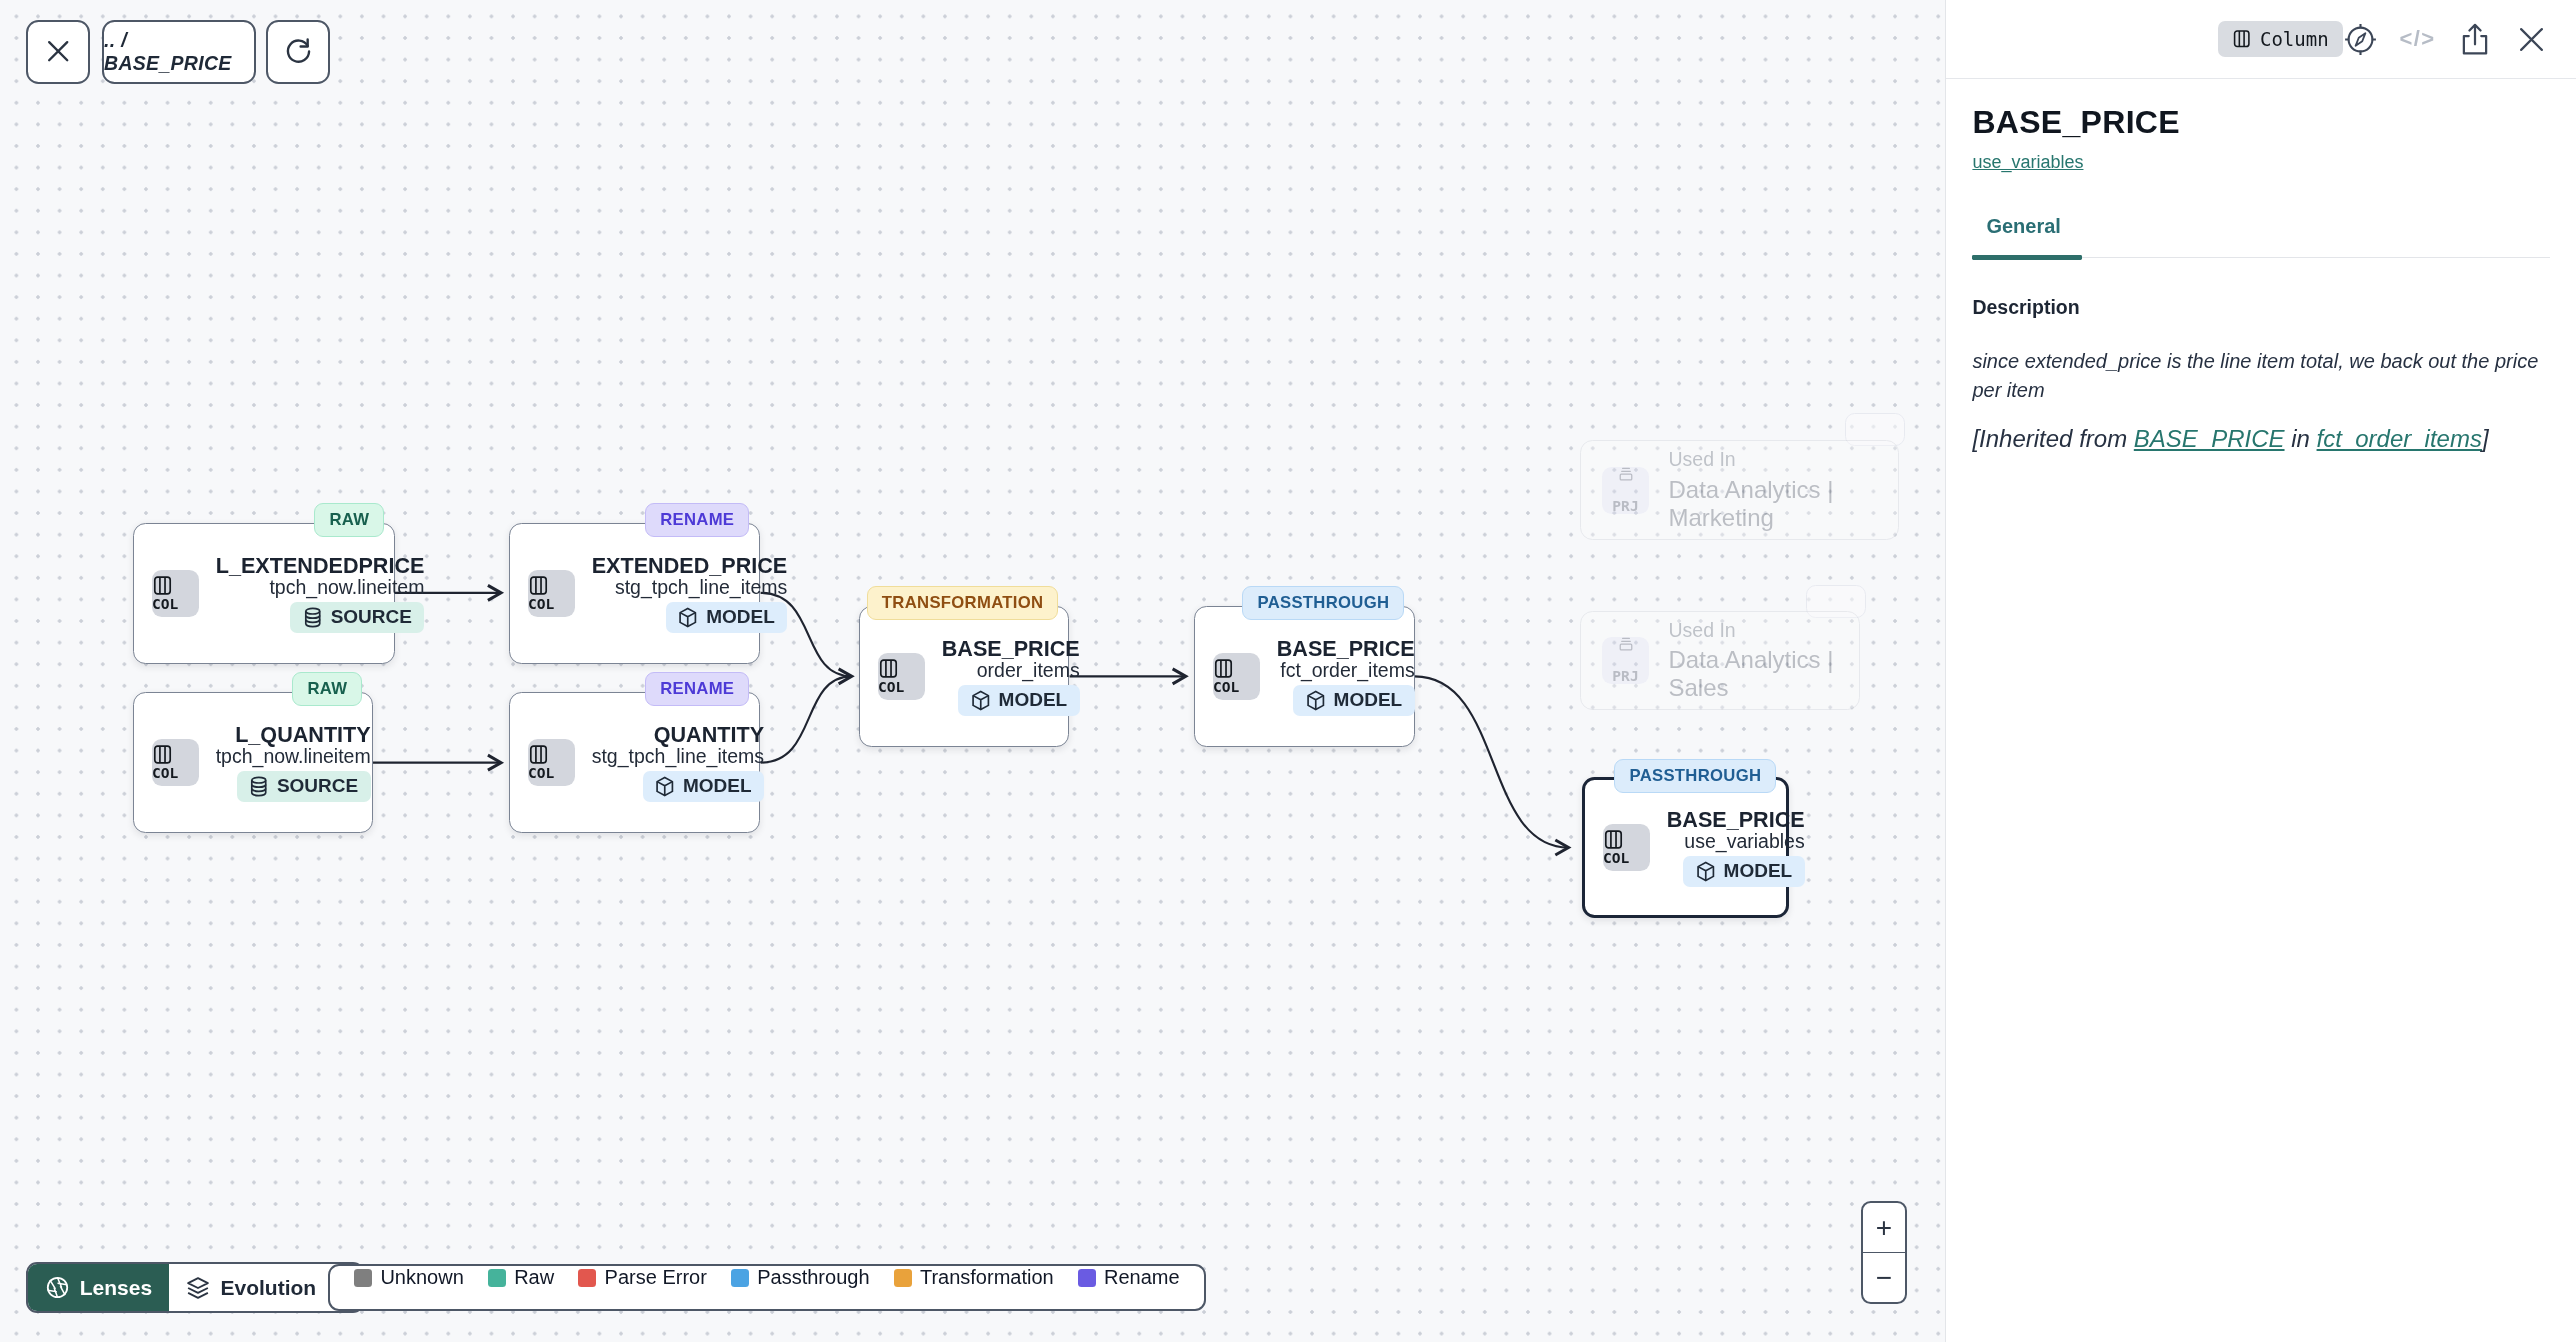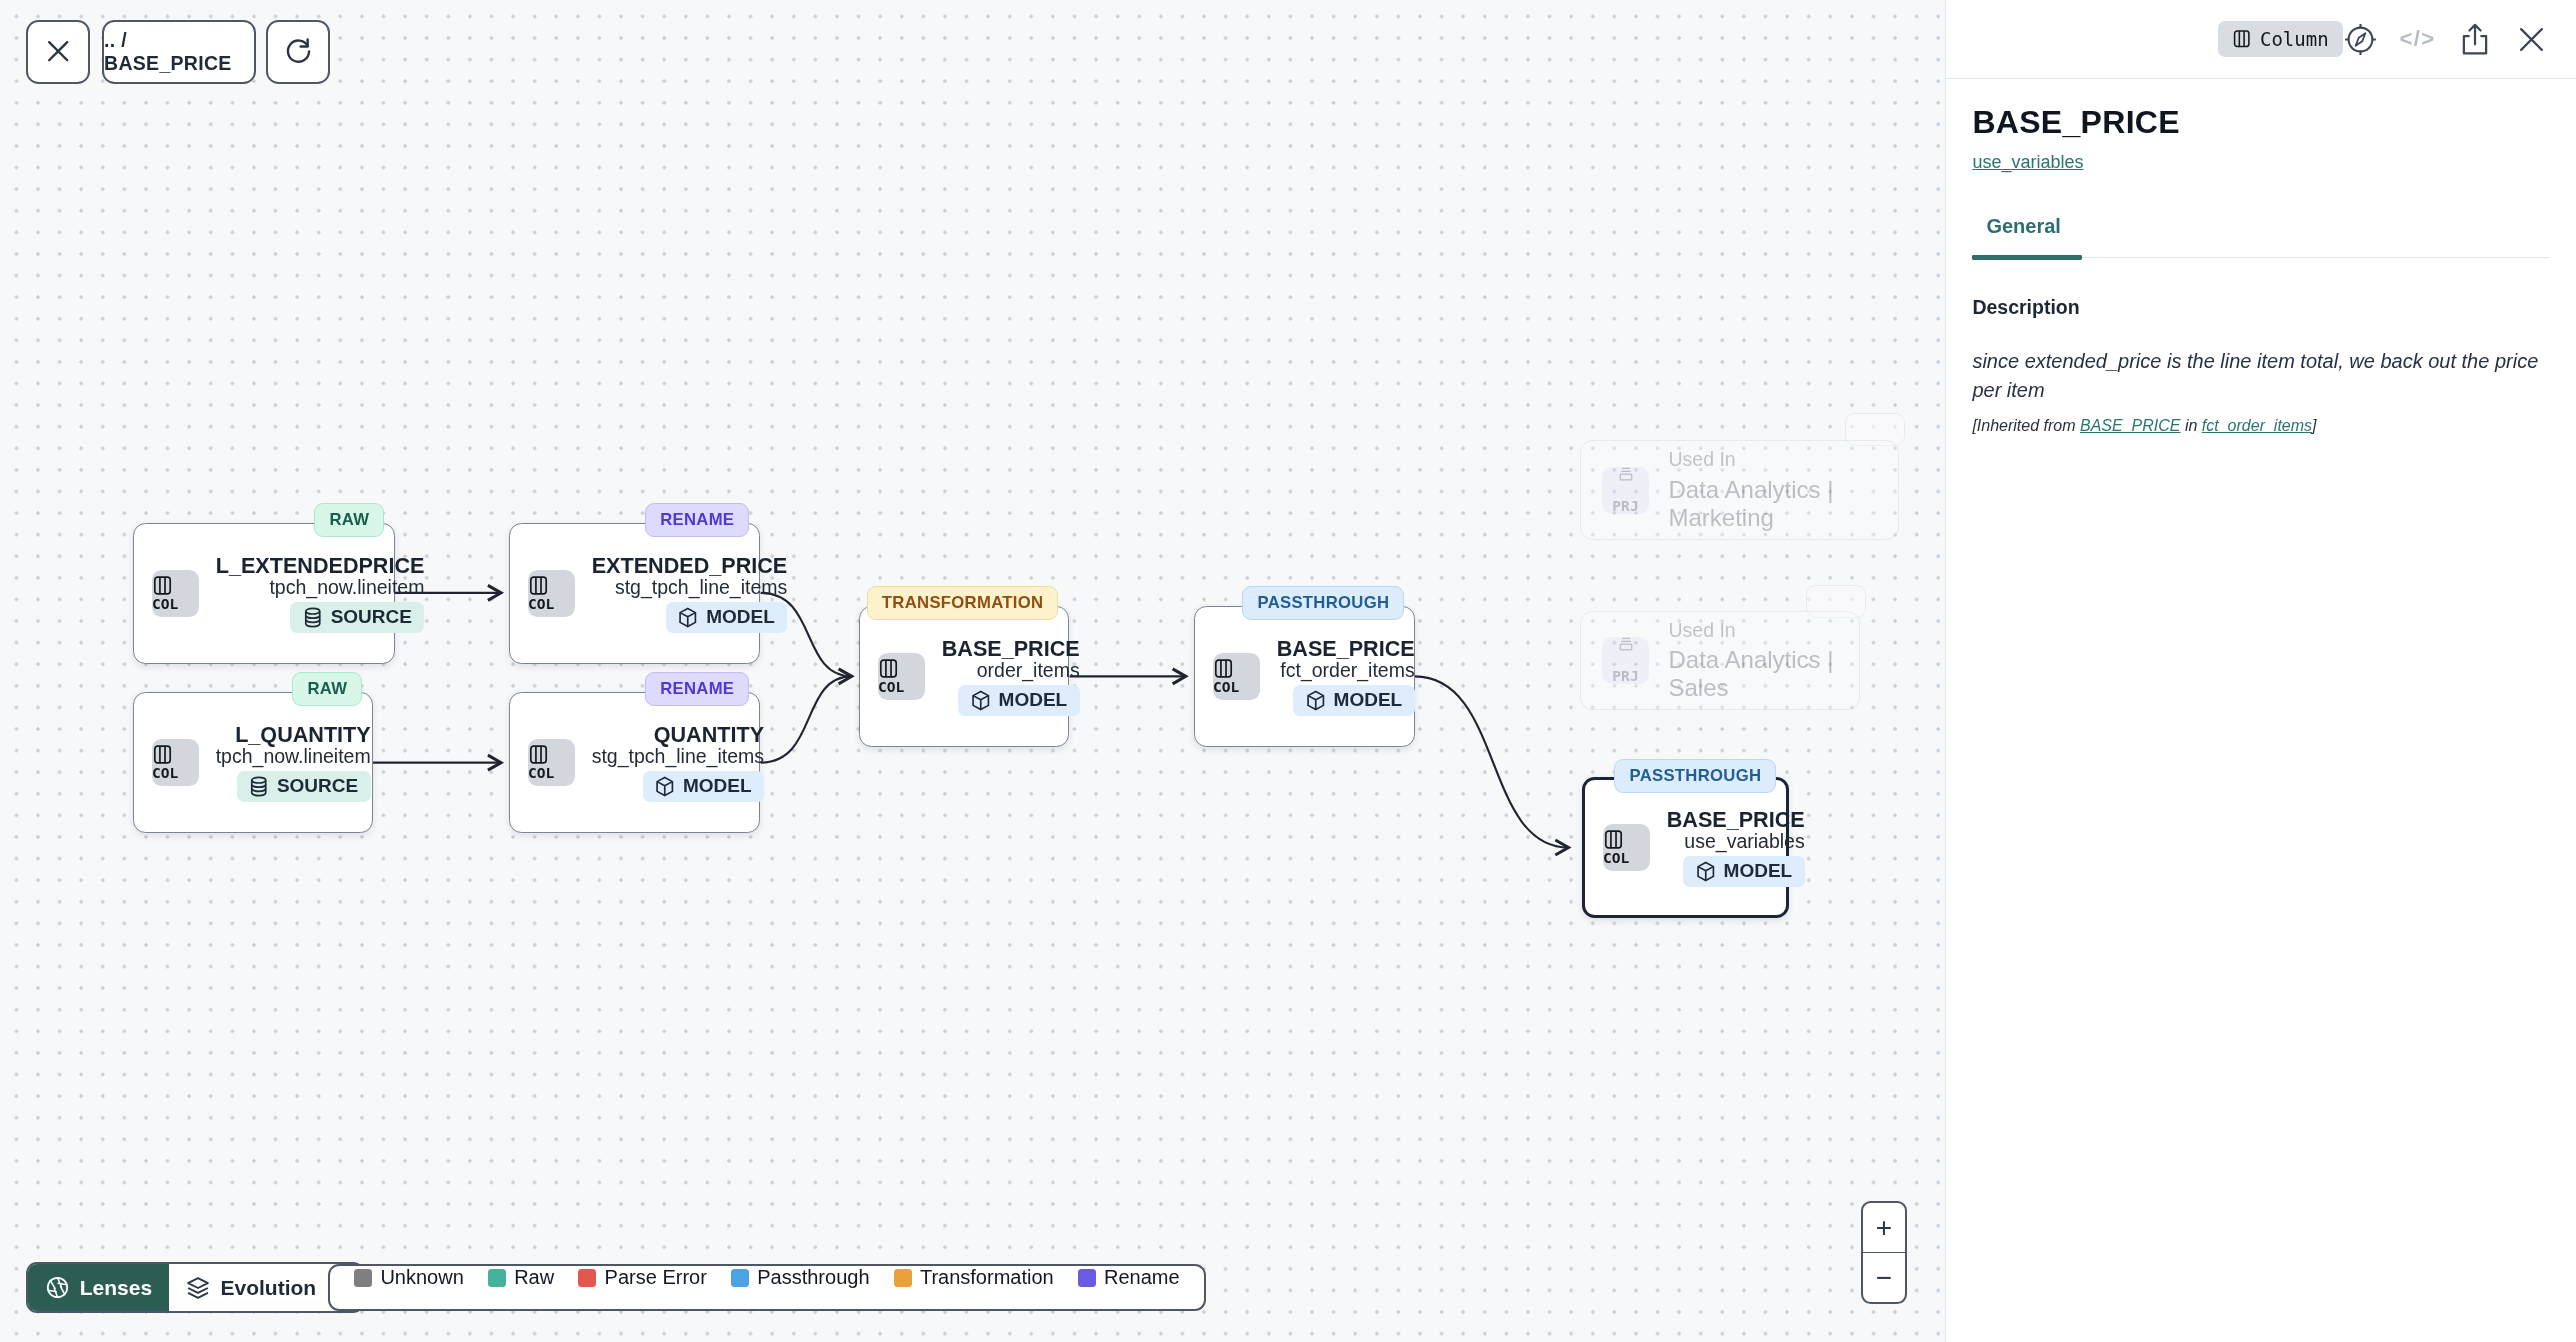--- a/index.html
+++ b/index.html
@@ -96,21 +96,21 @@
   .tabs { margin-top:43px; position:relative; border-bottom:1.4px solid #e3e5e9; height:42px; }
   .tab { position:absolute; left:0; bottom:0; height:42px; padding:0 21px 0 14px; display:flex;
          align-items:flex-start; font-size:20px; font-weight:600; color:#2a6e74; cursor:pointer; }
   .tab::after { content:""; position:absolute; left:0; right:0; bottom:-2.8px; height:4.9px;
                 background:#2e6f6a; border-radius:1.4px; }
 
   .section { margin-top:38px; }
   .dhead { font-size:19.5px; font-weight:700; color:#1d2634; }
   .desc { margin-top:28px; font-style:italic; font-size:20px; color:#273142; line-height:1.45;
           max-width:588px; }
-  .inherited { margin-top:12px; font-style:italic; font-size:16px; color:#273142; }
+  .inherited { margin-top:20px; font-style:italic; font-size:24px; color:#273142; }
   .inherited a { color:#27766e; text-decoration:underline; font-style:italic; cursor:pointer; }
 </style>
 </head>
 <body>
 
 <div id="app">
 
   <div class="canvas">
 
     <svg class="edges" width="1945" height="1343" viewBox="0 0 2795 1930">
@@ -127,21 +127,21 @@
         <path d="M1537,972 L1704,972" marker-end="url(#arrow)"></path>
         <path d="M2033,972 C2160,972 2132,1218 2254,1218" marker-end="url(#arrow)"></path>
       </g>
     </svg>
 
     <div class="tbtn" style="left:26.4px;top:19.5px;width:64px;height:64px;">
       <svg width="26.4" height="26.4" viewBox="0 0 38 38">
         <path d="M6,6 L32,32 M32,6 L6,32" stroke="currentColor" stroke-width="3.4" stroke-linecap="round" fill="none"></path>
       </svg>
     </div>
-    <div class="tbtn" style="left:102px;top:19.5px;width:154px;height:64px;">
+    <div class="tbtn" style="left:102px;top:19.5px;width:154px;height:64px;font-style:italic;">
       <span class="crumb">.. / BASE_PRICE</span>
     </div>
     <div class="tbtn" style="left:266px;top:19.5px;width:64px;height:64px;">
       <svg width="31" height="31" viewBox="0 0 44 44">
         <path d="M35,14 A15,15 0 1 0 37,22" fill="none" stroke="currentColor" stroke-width="3.4" stroke-linecap="round"></path>
         <path d="M35,5 L35,15 L25,15" fill="none" stroke="currentColor" stroke-width="3.4" stroke-linecap="round" stroke-linejoin="round"></path>
       </svg>
     </div>
 
     <div class="ghost-badge" style="left:1845px;top:413px;"></div>

